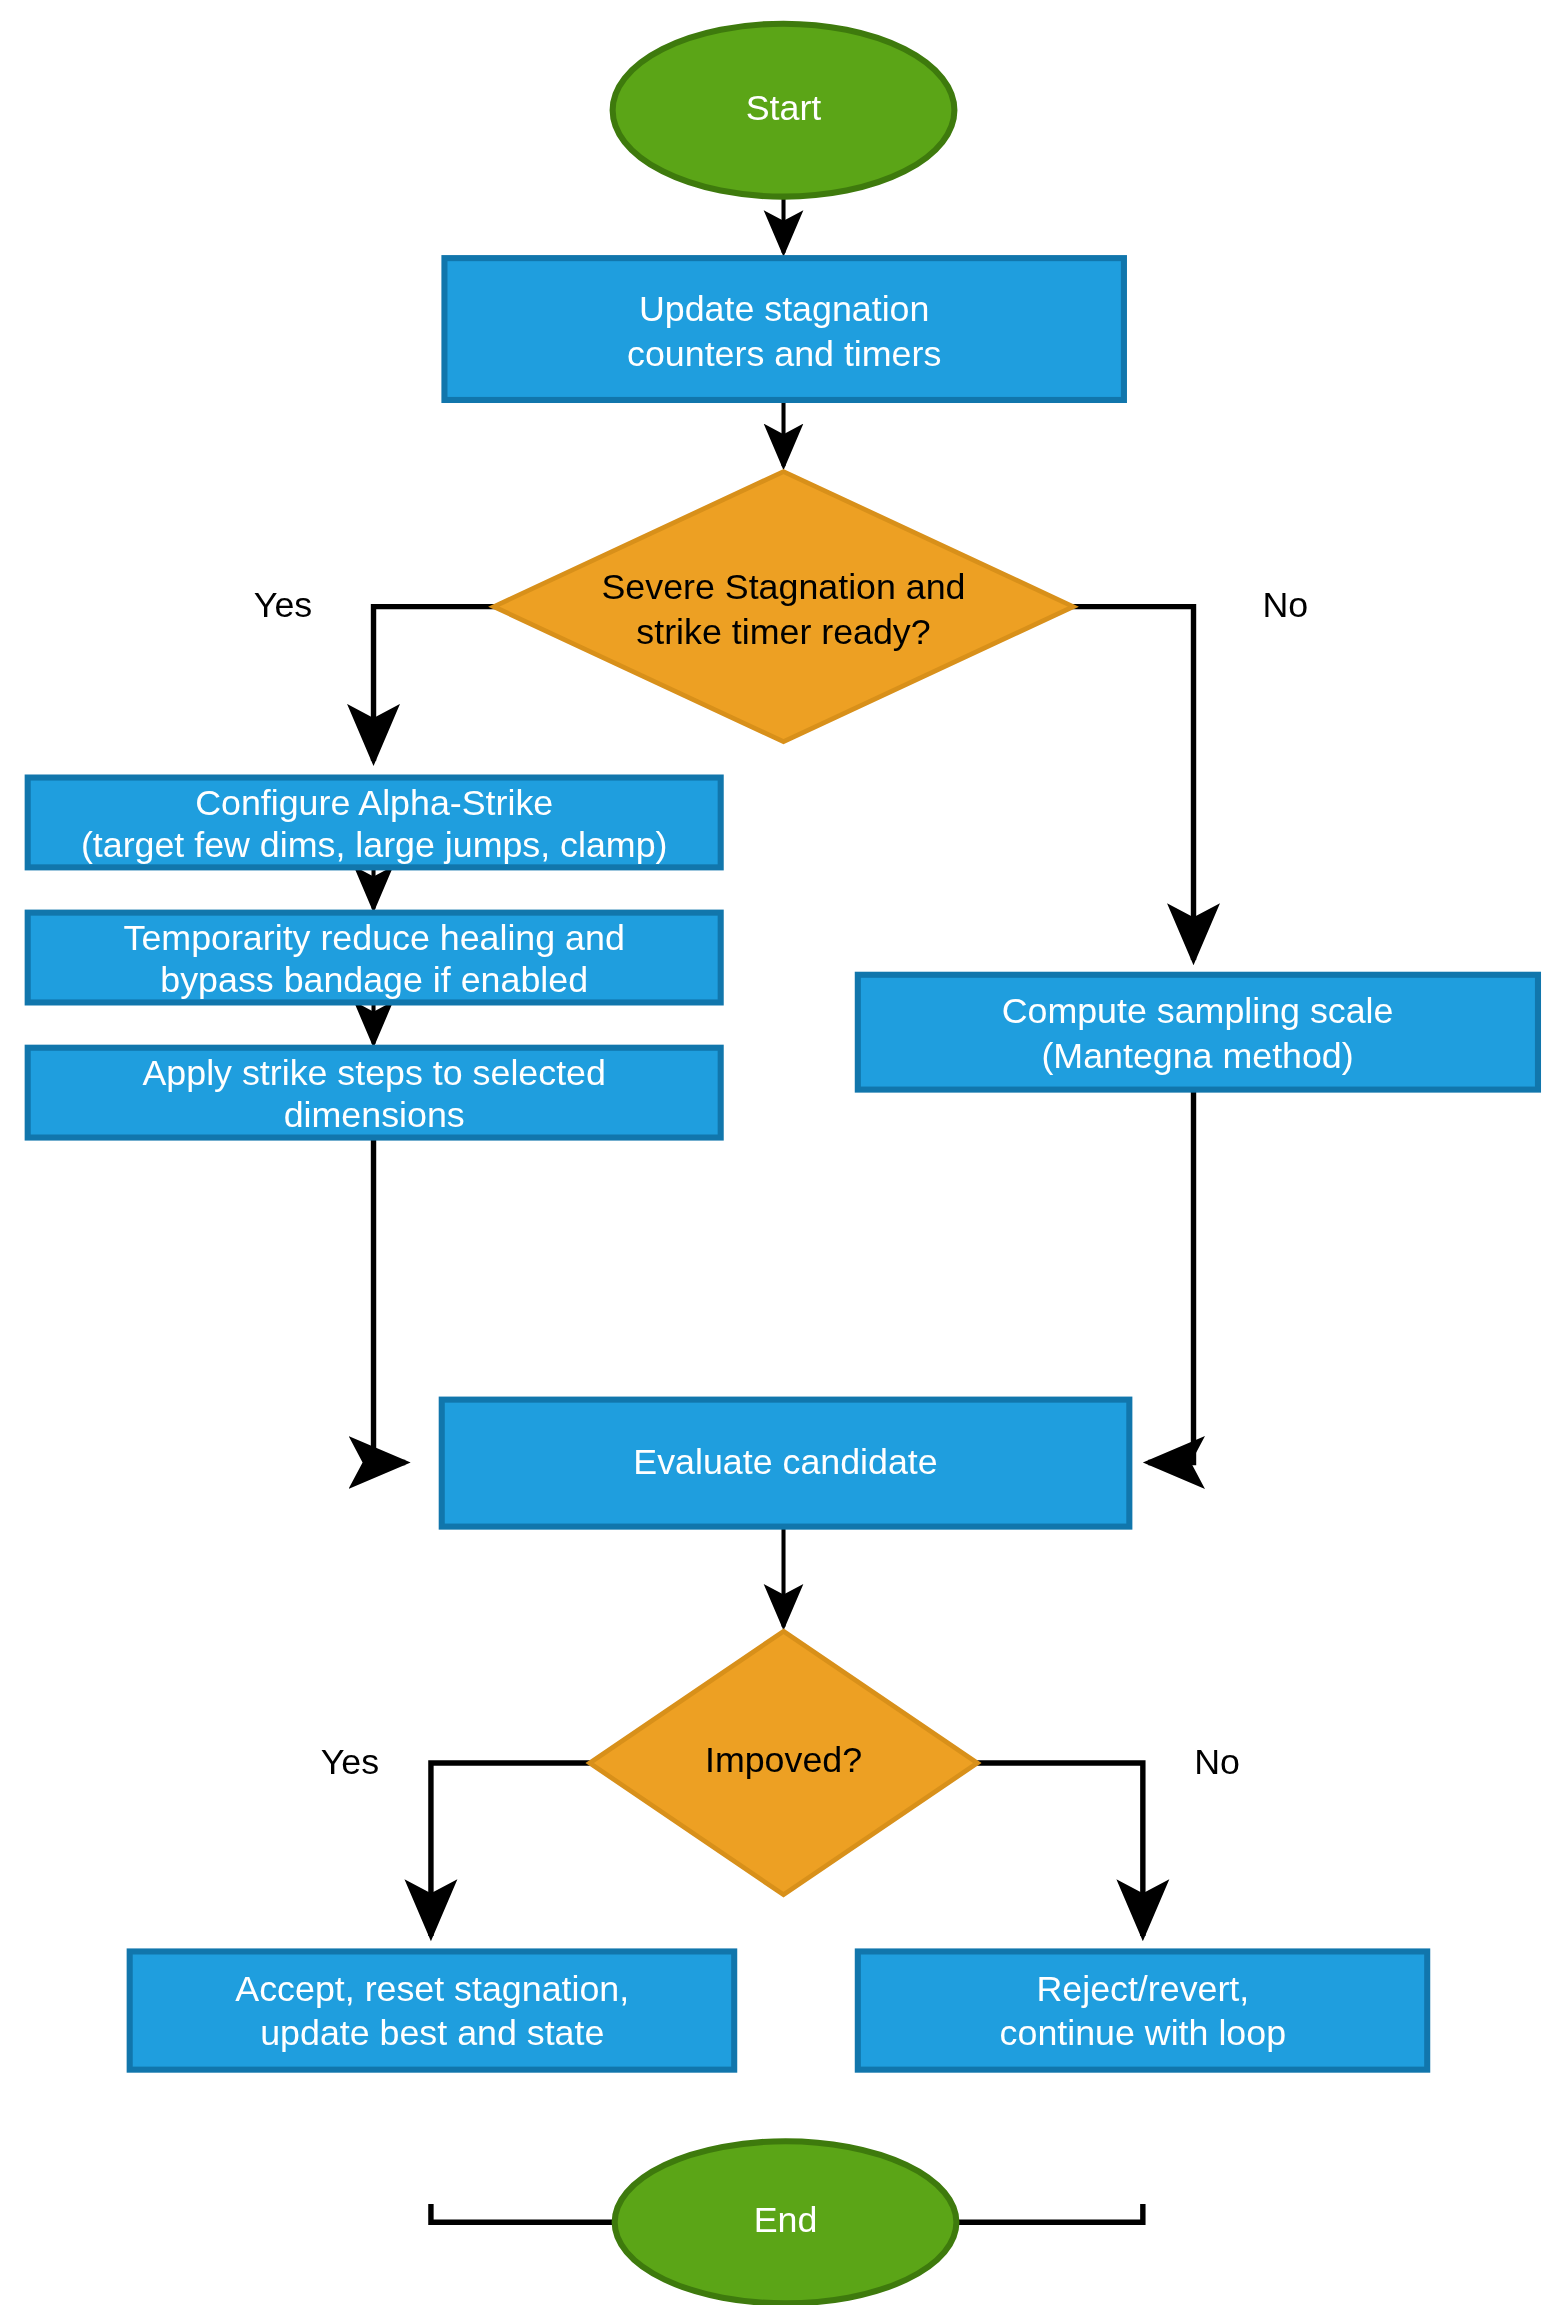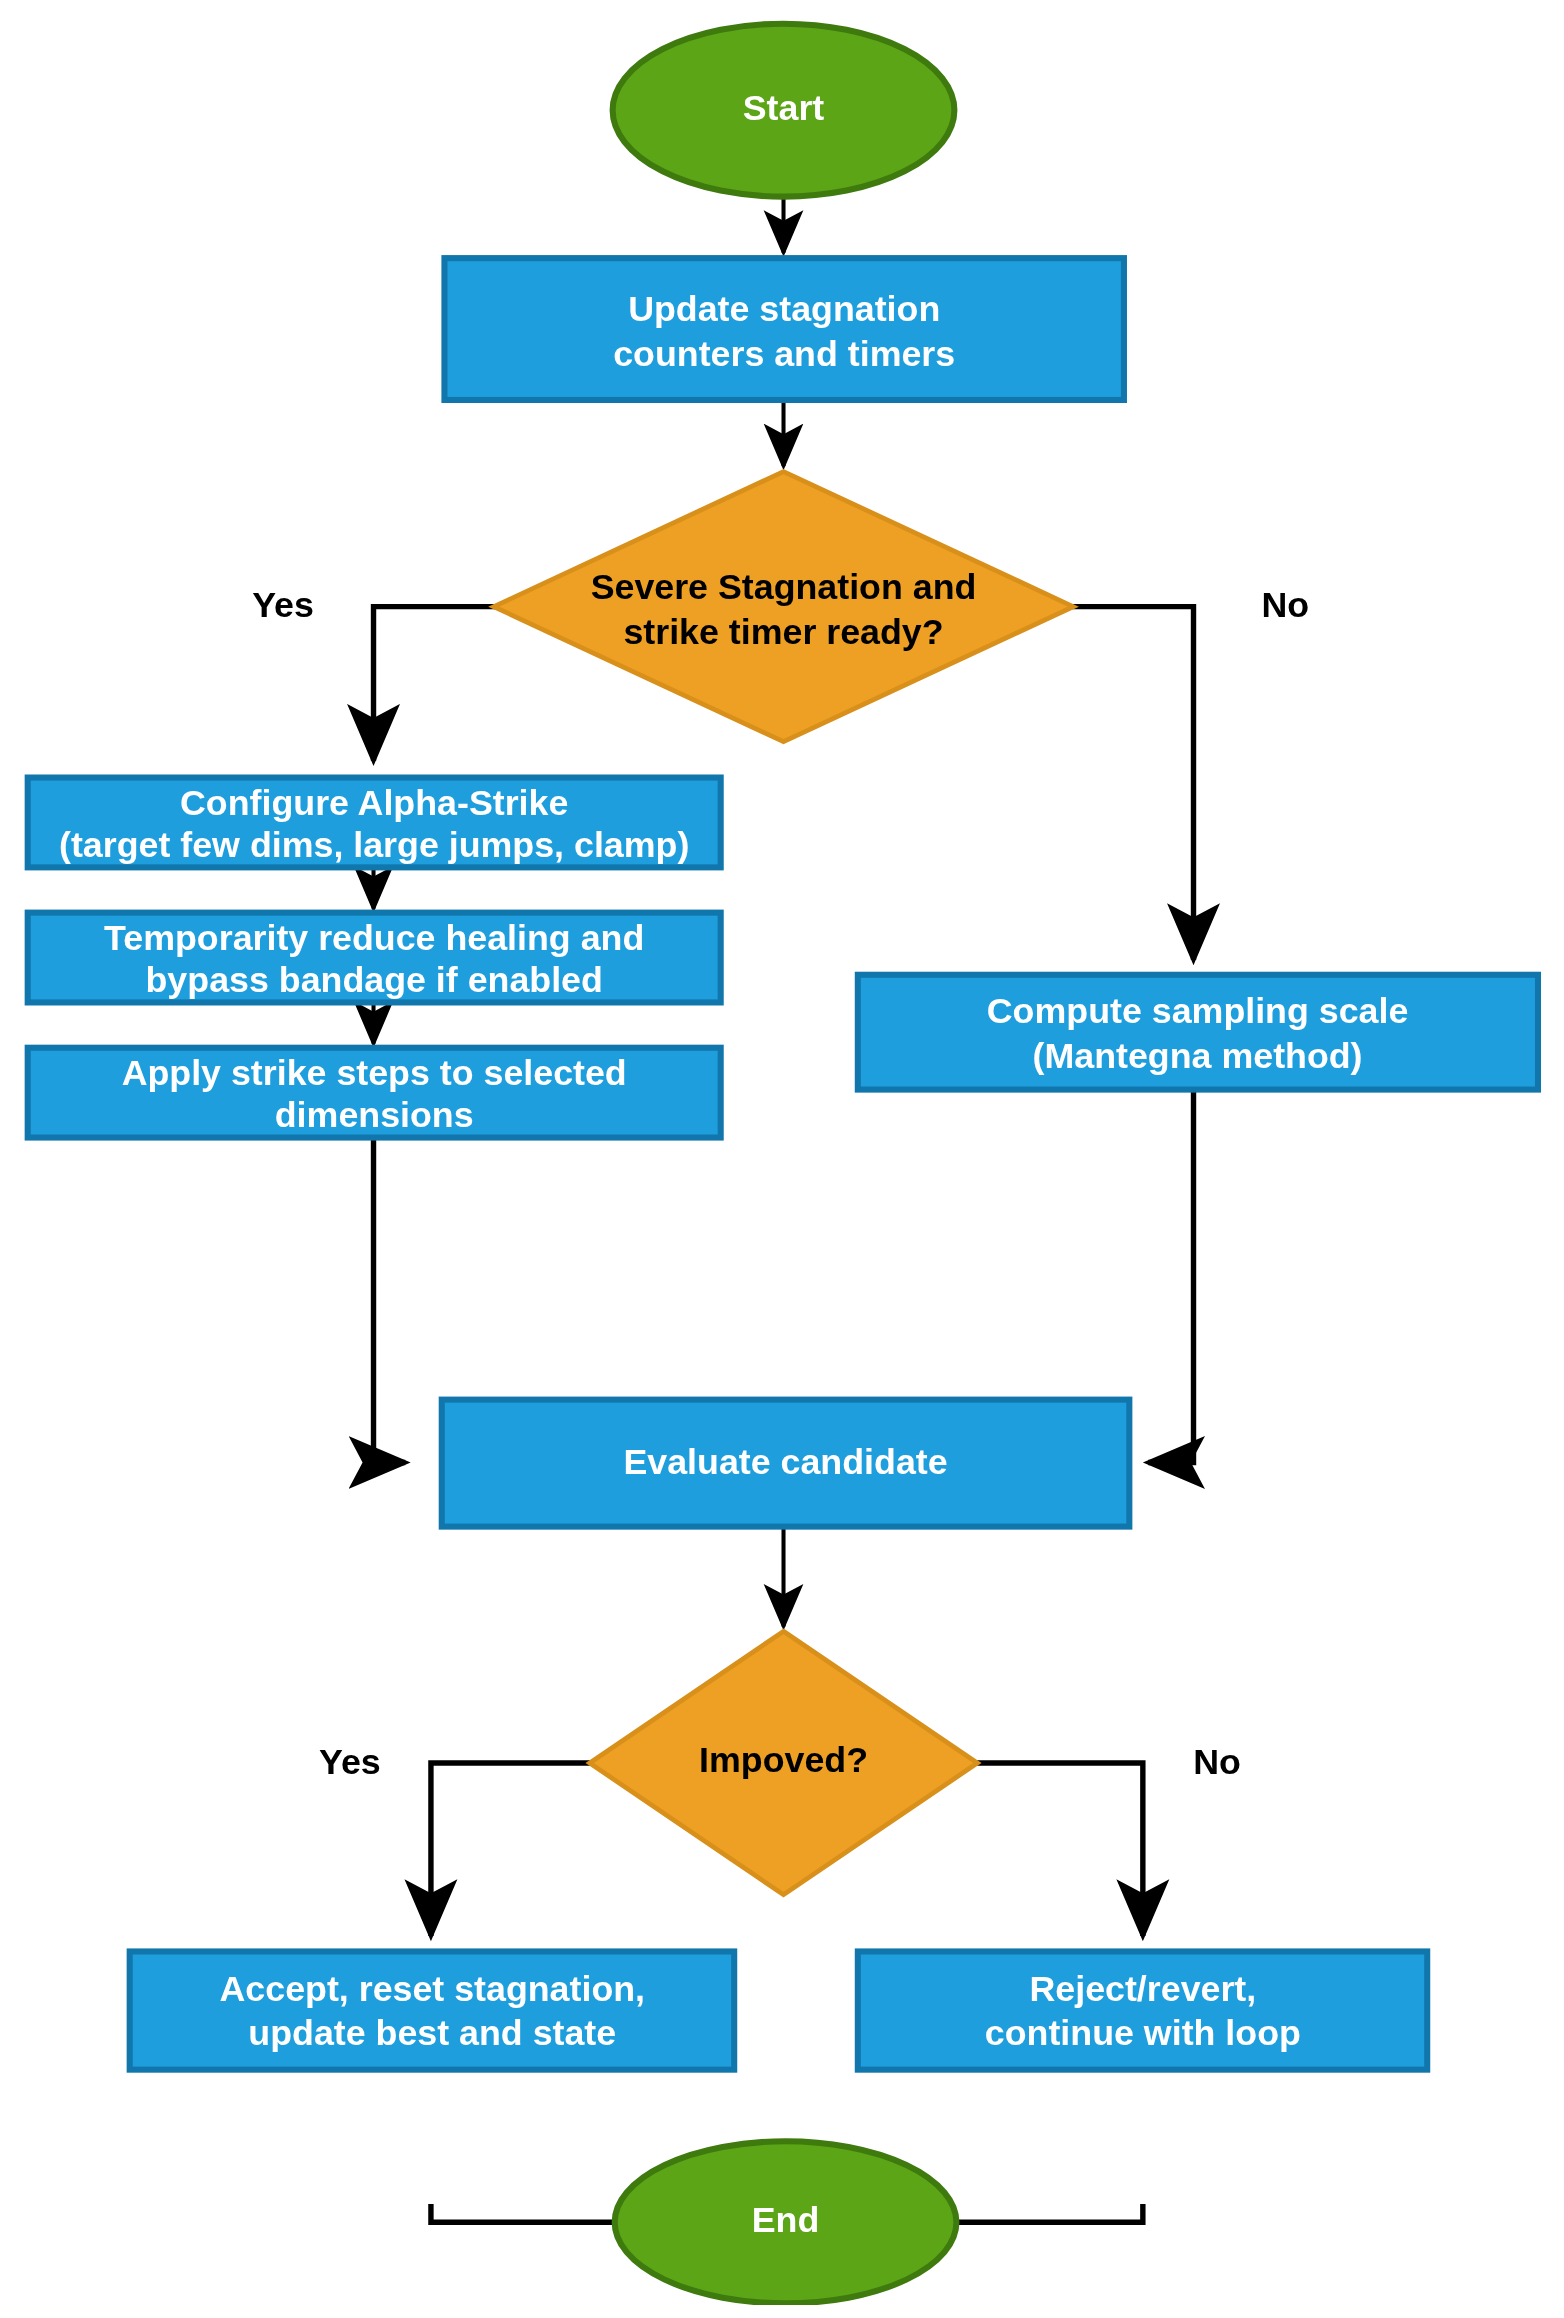--- a/index.html
+++ b/index.html
@@ -9,21 +9,20 @@
   }
   body {
     font-family: "Liberation Sans", sans-serif;
   }
   #flowchart-root {
     position: relative;
     width: 1565px;
     height: 2305px;
     background: #ffffff;
     overflow: hidden;
-    font-weight: bold;
   }
   svg.fc-canvas {
     position: absolute;
     inset: 0;
     width: 1565px;
     height: 2319px;
     display: block;
   }
   .node-text {
     font-family: "Liberation Sans", sans-serif;

